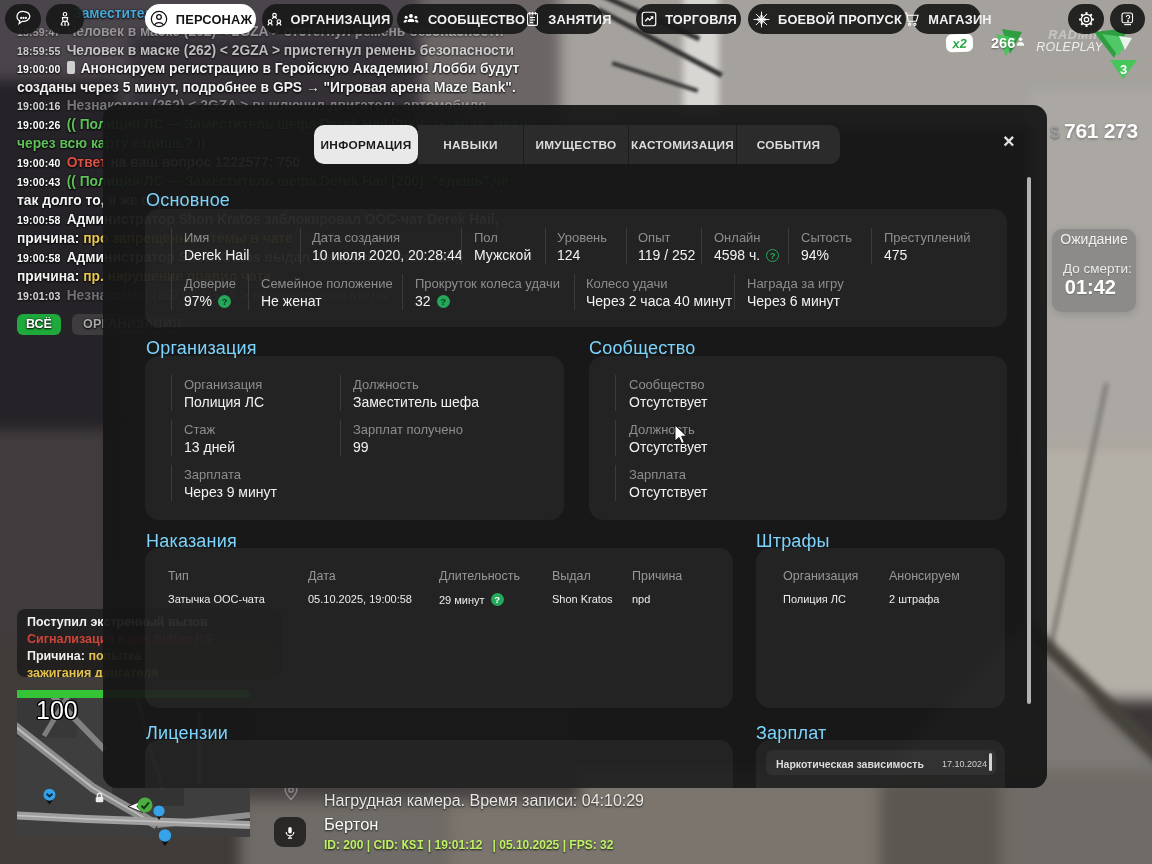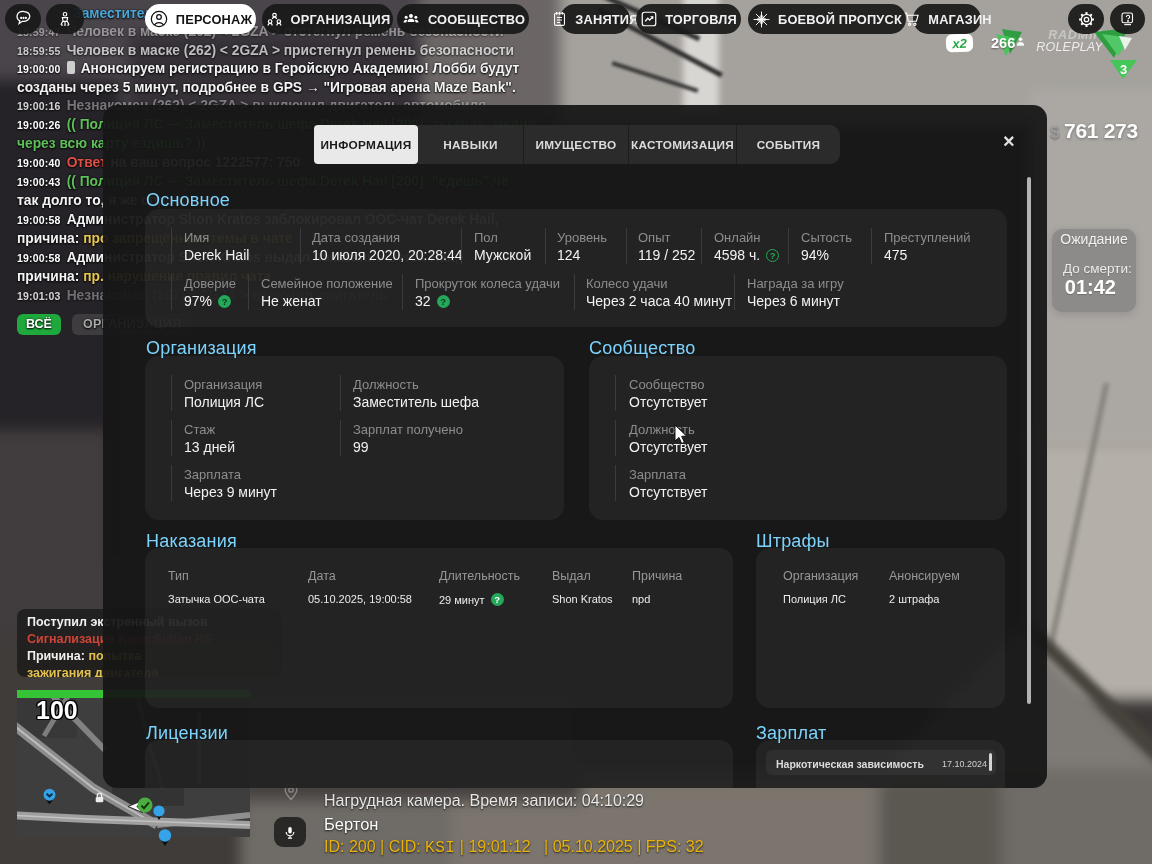--- a/index.html
+++ b/index.html
@@ -121,21 +121,21 @@
 <path d="M28 -10 L88 52" stroke="#828282" stroke-width="6" fill="none"></path>
 <path d="M56 -10 L27 38" stroke="#7d7d7d" stroke-width="5" fill="none"></path>
 <path d="M118 -10 L134 52 L146 90" stroke="#6f6f6f" stroke-width="4" fill="none"></path>
 <path d="M182 14 L182 86" stroke="#757575" stroke-width="4" fill="none"></path>
 <path d="M-10 22 L76 90 L140 127" stroke="#8d8d8d" stroke-width="9" fill="none"></path>
 <path d="M-10 22 L76 90 L140 127" stroke="#bdbdbd" stroke-width="2" fill="none"></path>
 <path d="M140 127 L233 117" stroke="#8f8f8f" stroke-width="6" fill="none"></path>
 <path d="M-10 117 L70 121 L233 127" stroke="#9f9f9f" stroke-width="8" fill="none"></path>
 <path d="M-10 117 L70 121 L233 127" stroke="#c2c2c2" stroke-width="1.5" fill="none"></path>
 </svg>
-<div style="position:absolute;left:19px;top:-2px;color:#fff;font-weight:bold;font-size:25px;text-shadow:-1.4px 0 #000,1.4px 0 #000,0 -1.4px #000,0 1.4px #000,-1px -1px #000,1px 1px #000,-1px 1px #000,1px -1px #000">100</div>
+<div style="position:absolute;left:19px;top:-2px;color:#fff;font-weight:normal;font-size:25px;text-shadow:-1.4px 0 #000,1.4px 0 #000,0 -1.4px #000,0 1.4px #000,-1px -1px #000,1px 1px #000,-1px 1px #000,1px -1px #000">100</div>
 </div>
 
 <svg class="abs" style="left:41px;top:787px;z-index:2" width="17" height="19">
         <path d="M8.5 17.5 L4.5 12 a5.8 5.8 0 1 1 8 0 z" fill="#0c0c0c"></path>
         <circle cx="8.5" cy="7.8" r="6" fill="#36a3e8"></circle>
         <path d="M5.6 6.8 l2.9 2.6 2.9-2.6" stroke="#0d2c3e" stroke-width="2" fill="none"></path>
       </svg>
 <svg class="abs" style="left:93px;top:791px;z-index:2" width="13" height="14" viewBox="0 0 24 24">
         <rect x="5" y="10" width="14" height="10" rx="2" fill="#ececec"></rect>
         <path d="M8 10V7a4 4 0 0 1 8 0v3" fill="none" stroke="#ececec" stroke-width="2.4"></path>
@@ -162,29 +162,29 @@
       </svg>
 <div class="abs" style="left:274px;top:817px;width:32px;height:30px;background:rgba(22,22,22,.78);border-radius:9px;z-index:2;display:flex;align-items:center;justify-content:center">
         <svg width="14" height="17" viewBox="0 0 24 24" fill="none" stroke="#fff" stroke-width="2">
           <rect x="9" y="2.5" width="6" height="11" rx="3" fill="#fff" stroke="none"></rect>
           <path d="M5.5 11a6.5 6.5 0 0 0 13 0M12 17.5V21M8.5 21.5h7"></path>
         </svg>
       </div>
 
 <div class="abs" style="left:324px;top:792px;color:rgba(255,255,255,.88);font-size:16px;z-index:2;text-shadow:0 1px 2px rgba(0,0,0,.8)">Нагрудная камера. Время записи: 04:10:29</div>
 <div class="abs" style="left:324px;top:815px;color:#fdfdfd;font-size:16.5px;z-index:2;text-shadow:0 1px 2px rgba(0,0,0,.8)">Бертон</div>
-<div class="abs" style="left:324px;top:838px;color:#eab308;font-weight:normal;font-size:16px;z-index:2;text-shadow:0 1px 2px rgba(0,0,0,.8)">ID: 200 | CID: <span style="font-family:'Liberation Mono',monospace;letter-spacing:.5px">KSI</span> | 19:01:12&nbsp;&nbsp; | 05.10.2025 | FPS: 32</div>
+<div class="abs" style="left:324px;top:838px;color:#bef264;font-weight:bold;font-size:12px;z-index:2;text-shadow:0 1px 2px rgba(0,0,0,.8)">ID: 200 | CID: <span style="font-family:'Liberation Mono',monospace;letter-spacing:.5px">KSI</span> | 19:01:12&nbsp;&nbsp; | 05.10.2025 | FPS: 32</div>
 </div>
 <div id="panel">
 
 <div class="tabd" style="left:315px;width:105px;border-radius:0">НАВЫКИ</div>
 <div class="tabd" style="left:420px;width:105px;border-left:1px solid #1d1d1d">ИМУЩЕСТВО</div>
 <div class="tabd" style="left:525px;width:108px;border-left:1px solid #1d1d1d">КАСТОМИЗАЦИЯ</div>
 <div class="tabd" style="left:633px;width:104px;border-left:1px solid #1d1d1d;border-radius:0 10px 10px 0">СОБЫТИЯ</div>
-<div class="tabd" style="left:211px;width:104px;background:#e9e9e9;color:#191919;border-radius:4px">ИНФОРМАЦИЯ</div>
+<div class="tabd" style="left:211px;width:104px;background:#e9e9e9;color:#191919;border-radius:10px">ИНФОРМАЦИЯ</div>
 <div class="abs" style="left:900px;top:25px;color:#e0e0e0;font-size:20px;font-weight:bold">×</div>
 
 <div class="stitle" style="left:43px;top:85px">Основное</div>
 <div class="card" style="left:42px;top:104px;width:862px;height:118px">
 <div class="sep" style="left:26px;top:19px;height:36px"></div>
         <div class="lab" style="left:39px;top:21px">Имя</div>
         <div class="val" style="left:39px;top:38px">Derek Hail</div>
 <div class="sep" style="left:155px;top:19px;height:36px"></div>
         <div class="lab" style="left:167px;top:21px">Дата создания</div>
         <div class="val" style="left:167px;top:38px">10 июля 2020, 20:28:44</div>
@@ -321,21 +321,21 @@
           <path d="M15 19.5a2.5 2.5 0 0 1 5 0"></path>
         </svg>ОРГАНИЗАЦИЯ</div>
 <div class="tbtn" style="left:397px;width:132px"><svg width="20" height="18" viewBox="0 0 24 24" fill="#fff">
           <circle cx="12" cy="8" r="2.6"></circle>
           <path d="M7.5 16a4.5 4.5 0 0 1 9 0z"></path>
           <circle cx="5.5" cy="9.5" r="2"></circle>
           <path d="M2 16.5a3.5 3.5 0 0 1 5.4-2.9 6 6 0 0 0-1.9 2.9z"></path>
           <circle cx="18.5" cy="9.5" r="2"></circle>
           <path d="M22 16.5a3.5 3.5 0 0 0-5.4-2.9 6 6 0 0 1 1.9 2.9z"></path>
         </svg>СООБЩЕСТВО</div>
-<div class="tbtn" style="left:560px;width:70px"><svg width="17" height="18" viewBox="0 0 24 24" fill="none" stroke="#fff" stroke-width="1.5">
+<div class="tbtn" style="left:533px;width:70px"><svg width="17" height="18" viewBox="0 0 24 24" fill="none" stroke="#fff" stroke-width="1.5">
           <rect x="5" y="4" width="14" height="17" rx="2"></rect>
           <path d="M8 2v4M12 2v4M16 2v4M8.5 10h7M8.5 13.5h7M8.5 17h4.5"></path>
         </svg>ЗАНЯТИЯ</div>
 <div class="tbtn" style="left:636px;width:105px"><svg width="18" height="18" viewBox="0 0 24 24" fill="none" stroke="#fff" stroke-width="1.6">
           <rect x="3" y="3" width="18" height="18" rx="3"></rect>
           <path d="M7 15l3.5-4 2.5 2.5L17 9"></path>
           <path d="M14 9h3v3"></path>
         </svg>ТОРГОВЛЯ</div>
 <div class="tbtn" style="left:748px;width:158px"><svg width="19" height="19" viewBox="0 0 24 24" fill="none" stroke="#fff" stroke-width="1.4">
           <path d="M12 2v20M2 12h20M5 5l14 14M19 5L5 19" stroke-width="1.2"></path>

